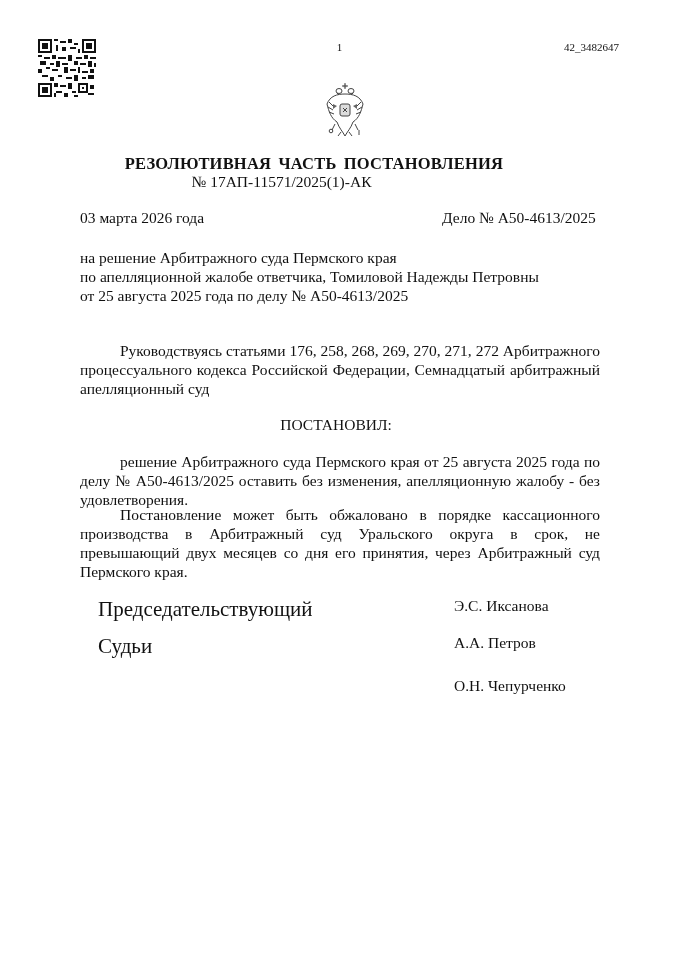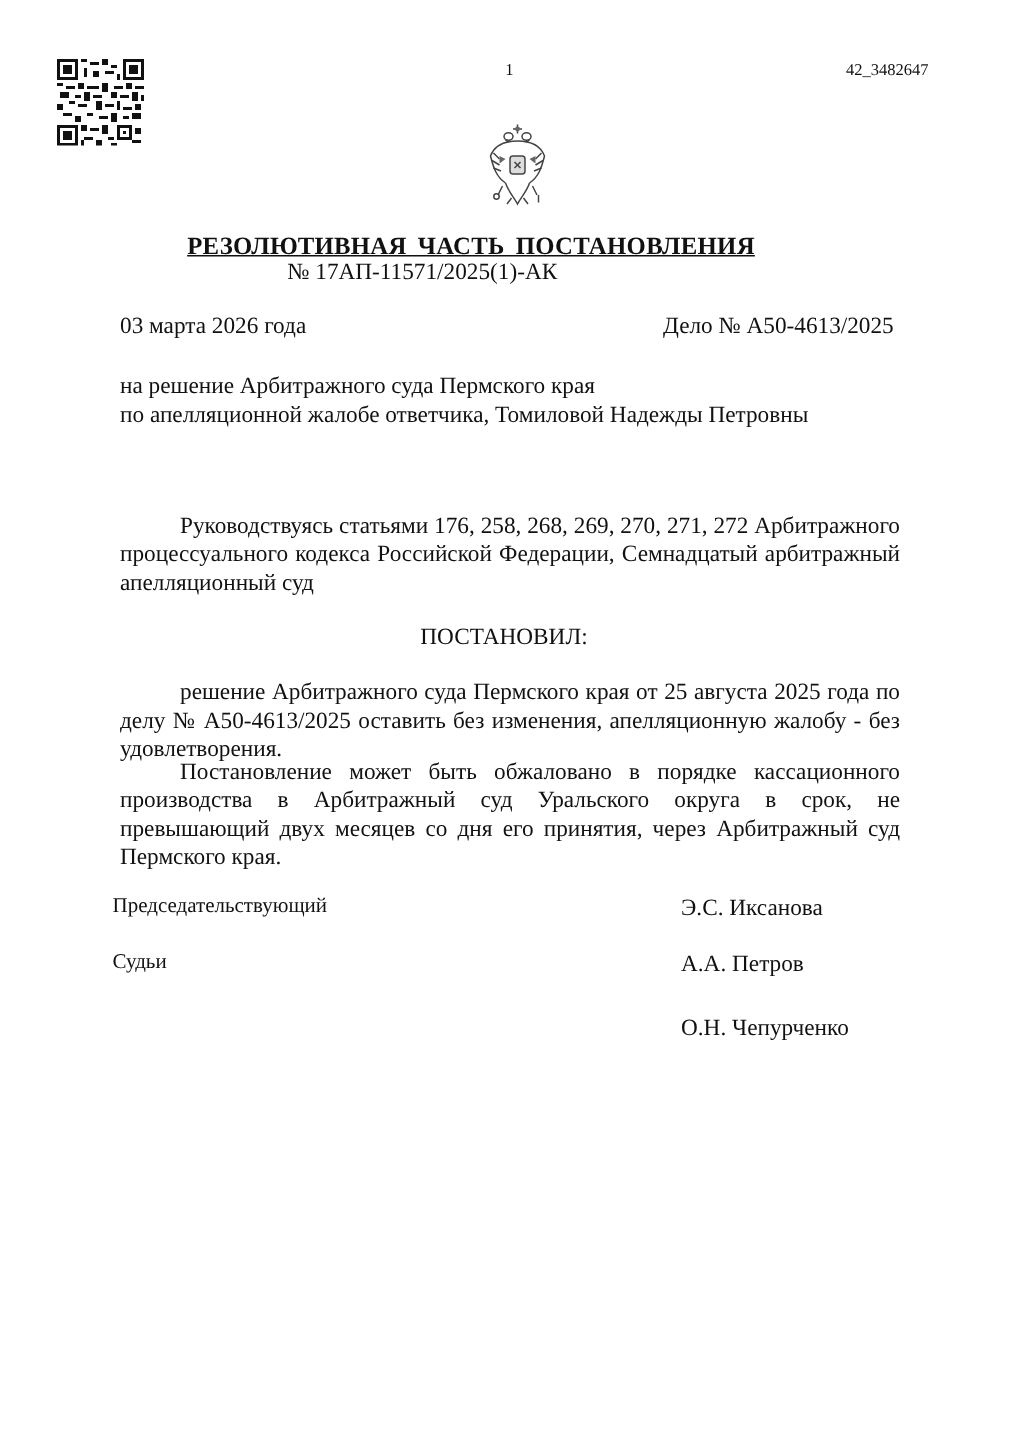--- a/index.html
+++ b/index.html
@@ -3,33 +3,33 @@
 <meta charset="utf-8">
 <style>
   html, body { margin: 0; padding: 0; background: #ffffff; }
   body { width: 679px; height: 960px; position: relative; overflow: hidden;
          font-family: "Liberation Serif", "DejaVu Serif", serif; color: #111; }
   .abs { position: absolute; }
   .qr { left: 38px; top: 39px; width: 58px; height: 58px; }
   .page-num { left: 0; width: 679px; top: 41px; text-align: center; font-size: 11px; }
   .doc-id { left: 564px; top: 41px; font-size: 11px; }
   .emblem { left: 325px; top: 80px; width: 40px; height: 60px; }
-  .title { left: 0; width: 628px; top: 154px; text-align: center; font-weight: bold; font-size: 16.5px; letter-spacing: 0.2px; word-spacing: 3px; text-decoration: underline; }
+  .title { left: 0; width: 628px; top: 154px; text-align: center; font-weight: bold; font-size: 16.5px; letter-spacing: 0.2px; word-spacing: 3px; }
   .number { left: 0; width: 563px; top: 173px; text-align: center; font-size: 15.5px; }
   .line { font-size: 15.5px; white-space: nowrap; }
   .date { left: 80px; top: 209px; }
   .case { left: 412px; top: 209px; margin-left: 30px; }
   .appeal { left: 80px; top: 248px; line-height: 19px; font-size: 15.5px; }
   .para { left: 80px; width: 520px; font-size: 15.5px; line-height: 19px; text-align: justify; text-align-last: left; }
   .para .indent { display: inline-block; width: 40px; }
   .p1 { top: 341px; }
   .resolved { left: 0; width: 672px; top: 416px; text-align: center; font-size: 15.5px; }
   .p2 { top: 452px; }
   .p3 { top: 505px; }
-  .sig-role { left: 75px; font-size: 14px; }
+  .sig-role { left: 98px; font-size: 21px; }
   .sig-name { left: 454px; font-size: 15.5px; text-align: center; }
   .r1 { top: 597px; }
   .r2 { top: 634px; }
   .r3 { top: 677px; }
 </style>
 </head>
 <body>
 
 <div class="abs qr">
   <svg width="58" height="58" viewBox="0 0 29 29" shape-rendering="crispEdges">
@@ -129,20 +129,21 @@
 
 <div class="abs title">РЕЗОЛЮТИВНАЯ ЧАСТЬ ПОСТАНОВЛЕНИЯ</div>
 <div class="abs number">№ 17АП-11571/2025(1)-АК</div>
 
 <div class="abs line date">03 марта 2026 года</div>
 <div class="abs line case">Дело № А50-4613/2025</div>
 
 <div class="abs appeal">
   <div>на решение Арбитражного суда Пермского края</div>
   <div>по апелляционной жалобе ответчика, Томиловой Надежды Петровны</div>
+  <div>от 25 августа 2025 года по делу № А50-4613/2025</div>
 </div>
 
 <div class="abs para p1">
   <span class="indent"></span><span>Руководствуясь статьями 176, 258, 268, 269, 270, 271, 272 Арбитражного процессуального кодекса Российской Федерации, Семнадцатый арбитражный апелляционный суд</span>
 </div>
 
 <div class="abs resolved">ПОСТАНОВИЛ:</div>
 
 <div class="abs para p2">
   <span class="indent"></span><span>решение Арбитражного суда Пермского края от 25 августа 2025 года по делу № А50-4613/2025 оставить без изменения, апелляционную жалобу - без удовлетворения.</span>

